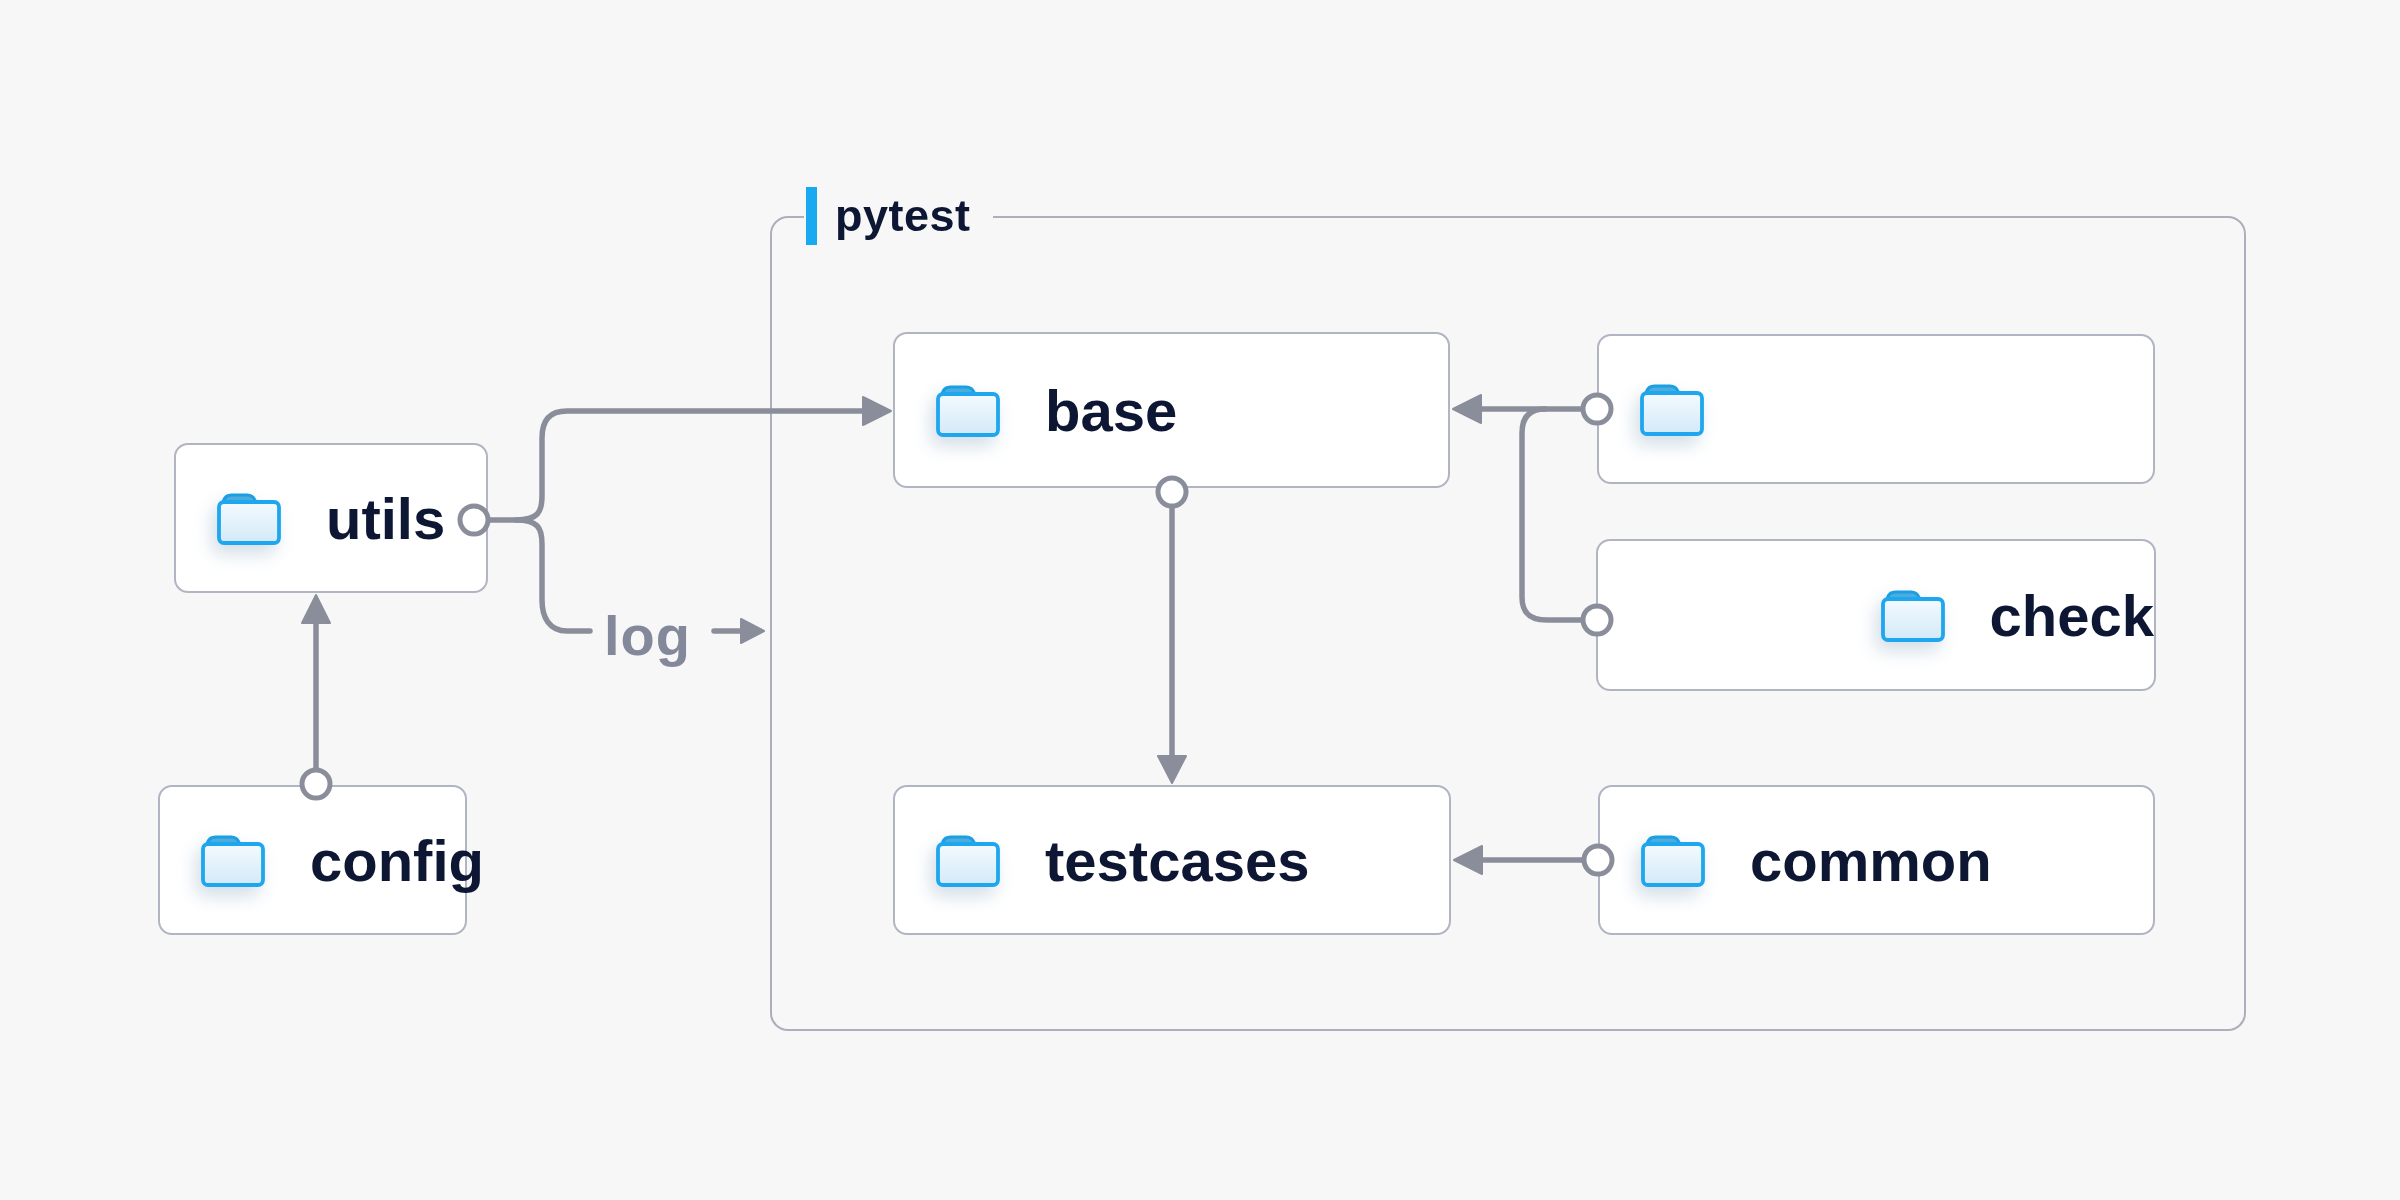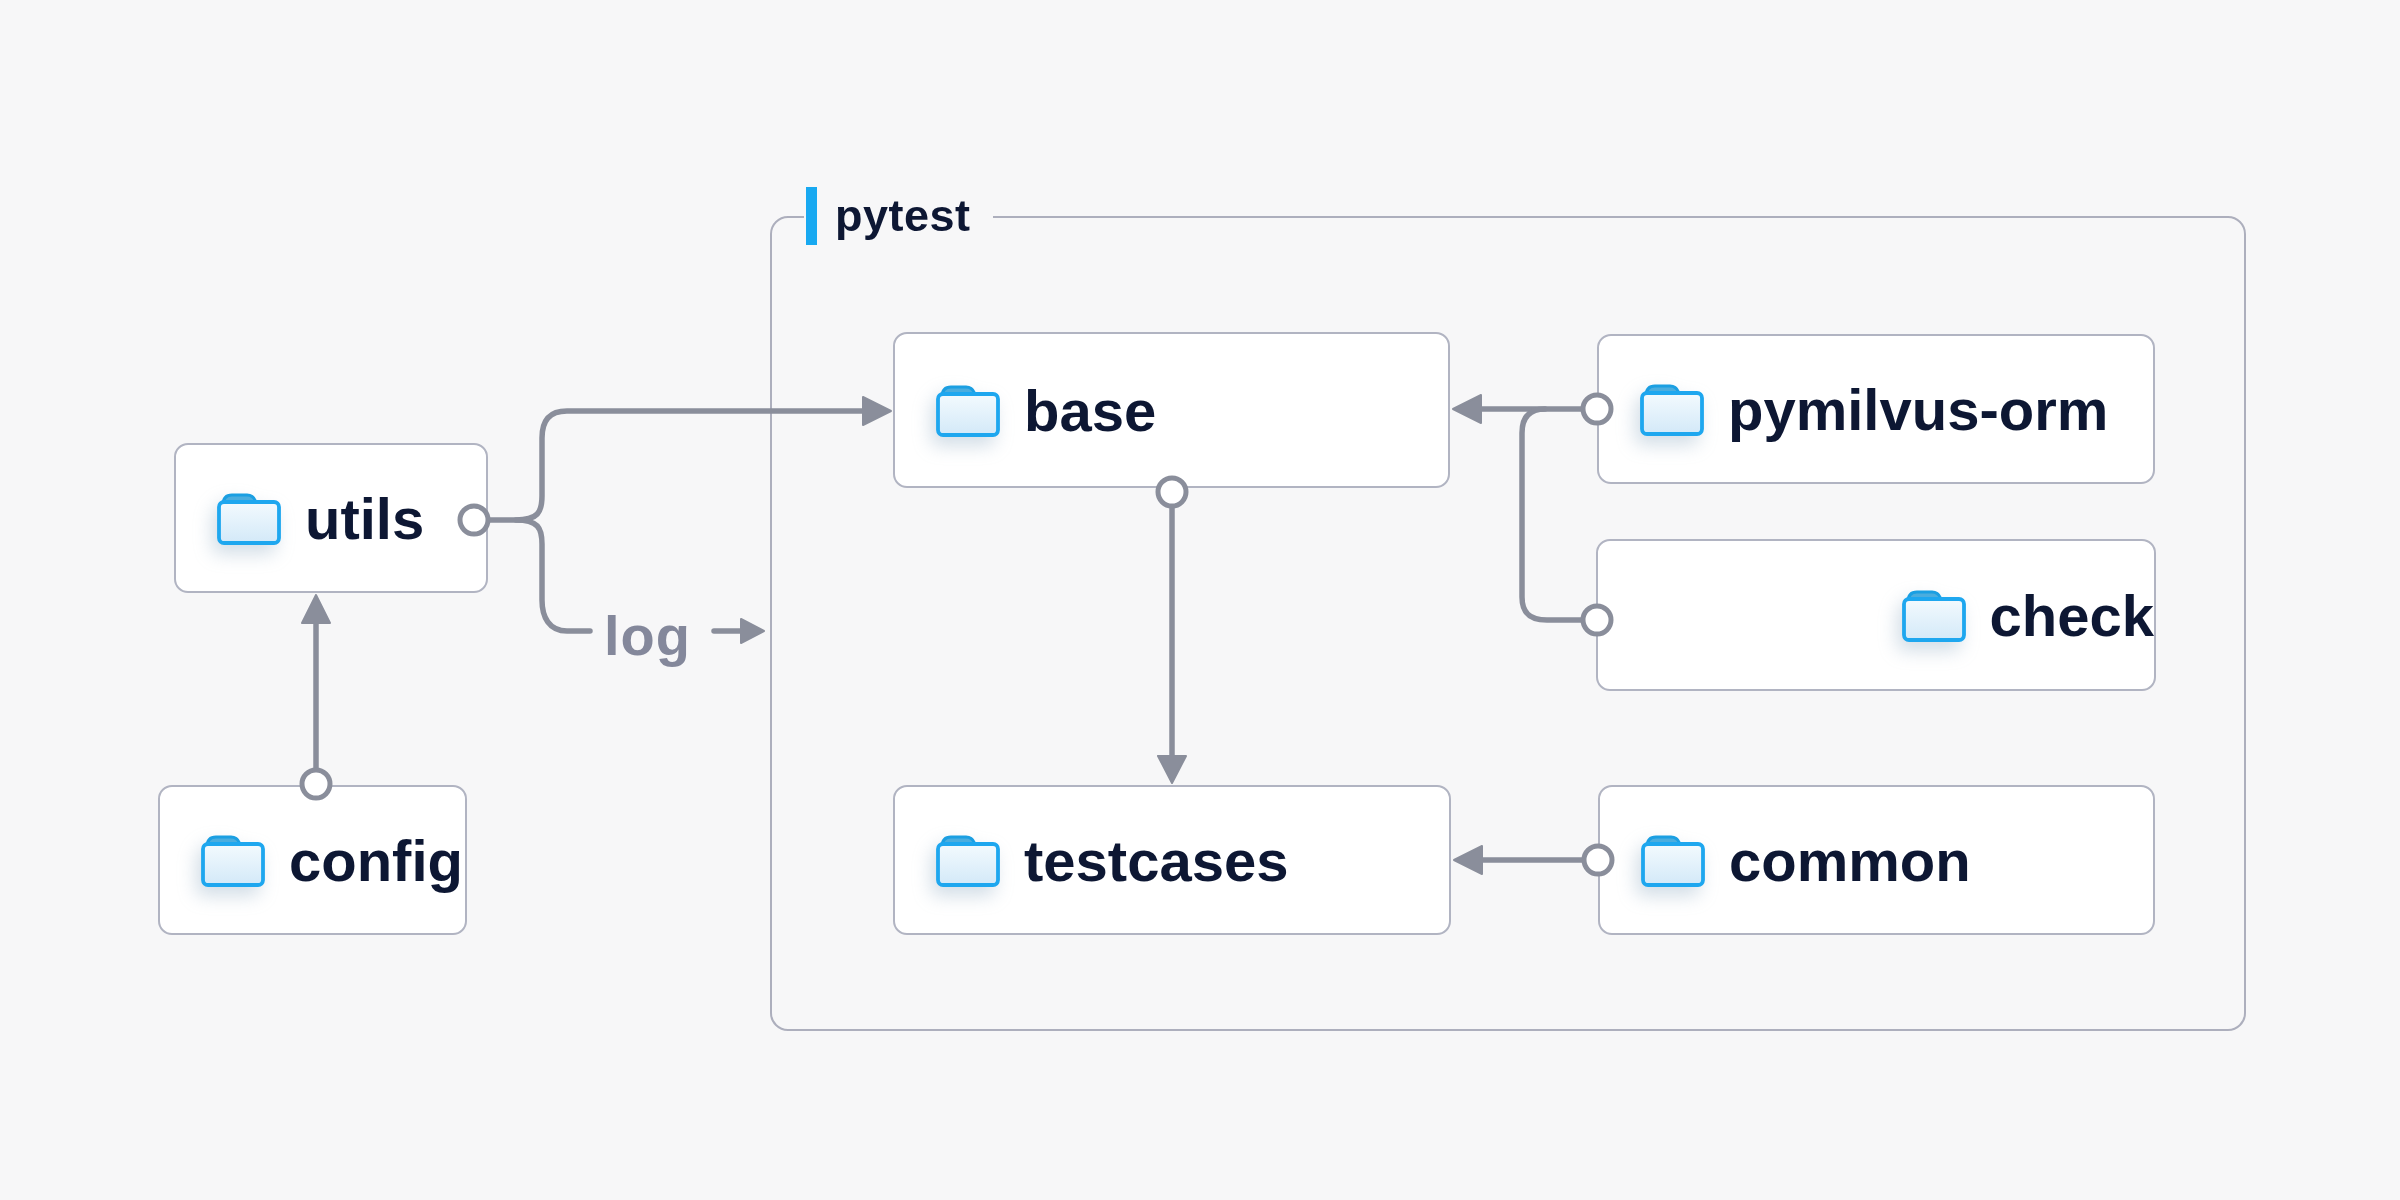--- a/index.html
+++ b/index.html
@@ -44,21 +44,21 @@
     font-size:45px;font-weight:700;color:var(--navy);letter-spacing:.5px;text-align:right;
   }
 
   
   .node{
     position:absolute;
     background:#ffffff;
     border:2.5px solid var(--box-border);
     border-radius:14px;
     display:flex;align-items:center;
-    padding-left:40px;gap:23px;
+    padding-left:40px;gap:44px;
     z-index:2;
     white-space:nowrap;
   }
   .node .nlabel{
     font-size:58px;font-weight:700;color:var(--navy);letter-spacing:0;
   }
   .folder{
     width:66px;height:56px;flex:0 0 auto;
     filter:drop-shadow(-5px 9px 9px rgba(110,145,175,.30));
   }
@@ -128,21 +128,20 @@
     <svg class="folder">
         <use href="#folder-sym"></use>
       </svg>
     <span class="nlabel">base</span>
   </div>
 
   <div class="node" id="node-pymilvus">
     <svg class="folder">
         <use href="#folder-sym"></use>
       </svg>
-    <span class="nlabel">pymilvus-orm</span>
   </div>
 
   <div class="node" id="node-check">
     <svg class="folder">
         <use href="#folder-sym"></use>
       </svg>
     <span class="nlabel">check</span>
   </div>
 
   <div class="node" id="node-testcases">

